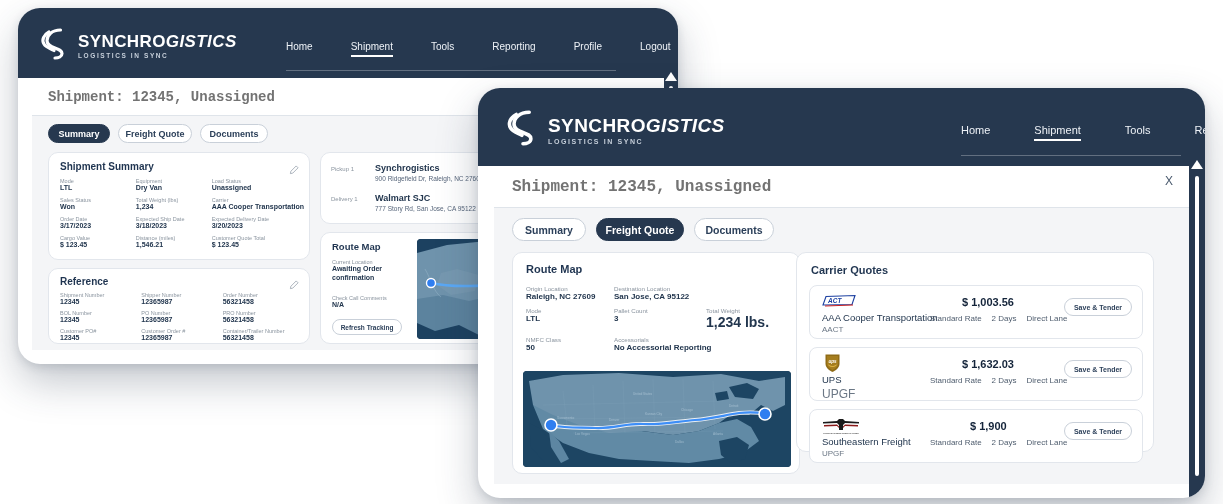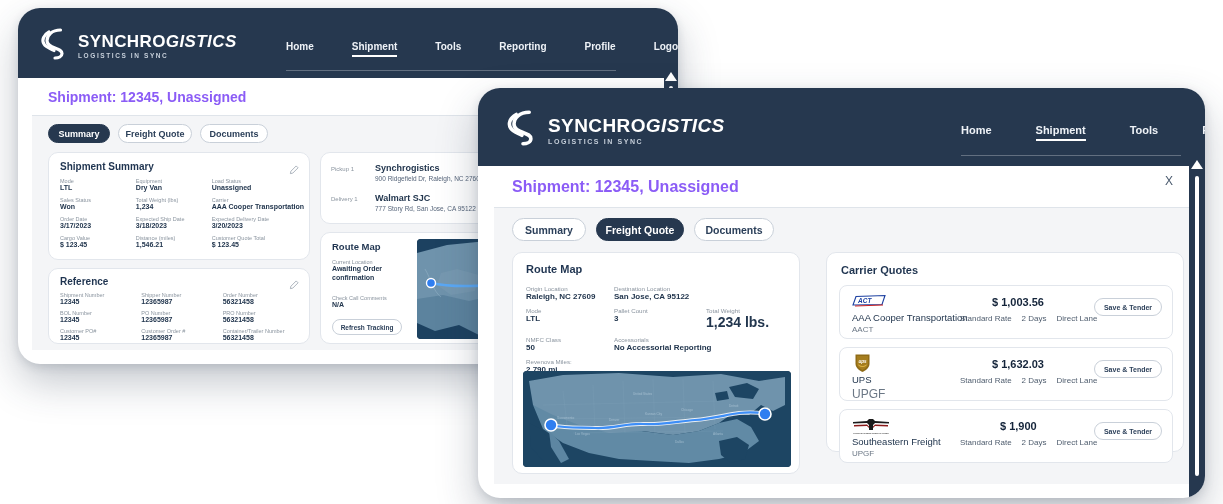--- a/index.html
+++ b/index.html
@@ -29,33 +29,33 @@
   .logo-text { line-height:1; }
   .logo-main {
     color:#ffffff; font-weight:bold; letter-spacing:.4px;
     font-family:"Liberation Sans", sans-serif;
   }
   .logo-main i { font-style: italic; font-weight: bold; }
   .logo-sub { color:#c6cfda; letter-spacing:1.6px; font-weight:600; }
 
   .nav { position:absolute; display:flex; align-items:baseline; }
   .nav-item {
-    color:#eef2f7; font-weight:bold; white-space:nowrap;
+    color:#eef2f7; font-weight:normal; white-space:nowrap;
     cursor:pointer; position:relative; padding-bottom:3px;
   }
   .nav-item.active { border-bottom:2px solid #ffffff; }
   .nav-rule { position:absolute; border-bottom:1px solid rgba(255,255,255,.28); }
 
   
   .page-body { position:absolute; background:#ffffff; }
   .page-title-bar {
     background:#ffffff; display:flex; align-items:center;
     border-bottom:1px solid #dfe4ea; position:relative;
   }
-  .page-title { color:#8b5cf6; font-weight:bold; }
+  .page-title { color:#737373; font-weight:bold;font-family:Liberation Mono, monospace; }
   .close-x { position:absolute; color:#4a5a6e; font-weight:400; cursor:pointer; }
 
   .content-area { background:#f4f5f7; position:absolute; }
 
   .tabs { display:flex; position:absolute; }
   .tab {
     border:1px solid #c9d0d9; background:#ffffff; color:#2b3f59;
     border-radius:20px; font-weight:bold; text-align:center;
     display:flex; align-items:center; justify-content:center; cursor:pointer;
     white-space:nowrap;
@@ -380,24 +380,20 @@
                 <div class="fld-label" style="font-size:6.2px;">Total Weight</div>
                 <div class="fld-value" style="font-size:14px;">1,234 lbs.</div>
               </div>
             <div>
                 <div class="fld-label" style="font-size:6.2px;">NMFC Class</div>
                 <div class="fld-value" style="font-size:8px;">50</div>
               </div>
             <div style="grid-column:2 / span 2;">
                 <div class="fld-label" style="font-size:6.2px;">Accessorials</div>
                 <div class="fld-value" style="font-size:8px;">No Accessorial Reporting</div>
-              </div>
-            <div style="grid-column:1 / span 3;">
-                <div class="fld-label" style="font-size:6.2px;">Revenova Miles:</div>
-                <div class="fld-value" style="font-size:8px;">2,790 mi</div>
               </div>
           </div>
 
           <div class="map" style="left:10px; top:118px; width:268px; height:96px;">
             <svg width="268" height="96" viewBox="0 0 268 96" preserveAspectRatio="none">
               <rect width="268" height="96" fill="#1d4563"></rect>
 
               <path d="M6 10 L40 4 L96 2 L150 6 L198 3 L236 10 L262 6 L262 34 L250 40 L238 34 L226 44 L210 42 L196 52
                        L176 60 L150 64 L120 60 L92 66 L70 62 L44 56 L24 46 L10 34 Z" fill="#6f93ac"></path>
               <path d="M10 34 L30 44 L56 54 L86 62 L118 60 L150 64 L176 60 L196 52 L214 48 L228 56 L236 70
@@ -439,21 +435,21 @@
                 <text x="158" y="40">Chicago</text>
                 <text x="206" y="36">Detroit</text>
                 <text x="110" y="24">United States</text>
                 <text x="152" y="72">Dallas</text>
                 <text x="190" y="64">Atlanta</text>
               </g>
             </svg>
           </div>
         </div>
 
-        <div class="card" style="left:332px; top:44px; width:358px; height:200px;">
+        <div class="card" style="left:302px; top:44px; width:358px; height:200px;">
           <div class="card-title" style="position:absolute; left:14px; top:11px; font-size:11px;">Carrier Quotes</div>
 
           <div class="quote-row" style="left:12px; top:32px; width:334px; height:54px;">
             <span style="position:absolute; left:12px; top:8px;">
               <svg width="34" height="15" viewBox="0 0 68 30">
                 <path d="M2 22 L8 5 L66 3 L60 21 Z" fill="#ffffff" stroke="#1b3fa0" stroke-width="2.2"></path>
                 <path d="M6 24 L62 22" stroke="#cc2222" stroke-width="2.4"></path>
                 <g fill="#1b3fa0" font-family="Liberation Sans, sans-serif" font-size="13" font-weight="bold" font-style="italic">
                   <text x="12" y="18">ACT</text>
                 </g>

